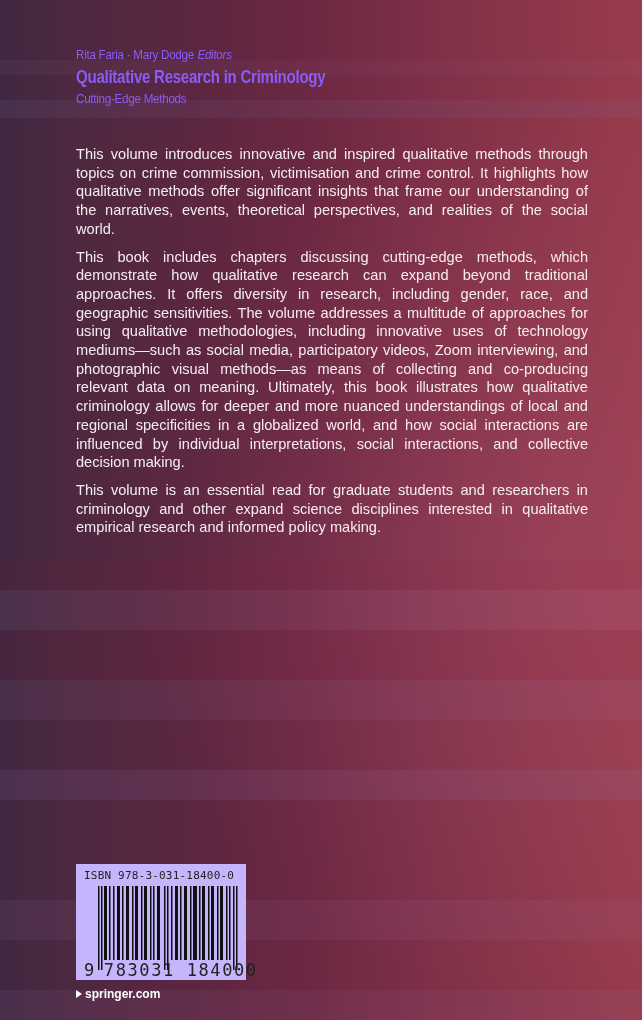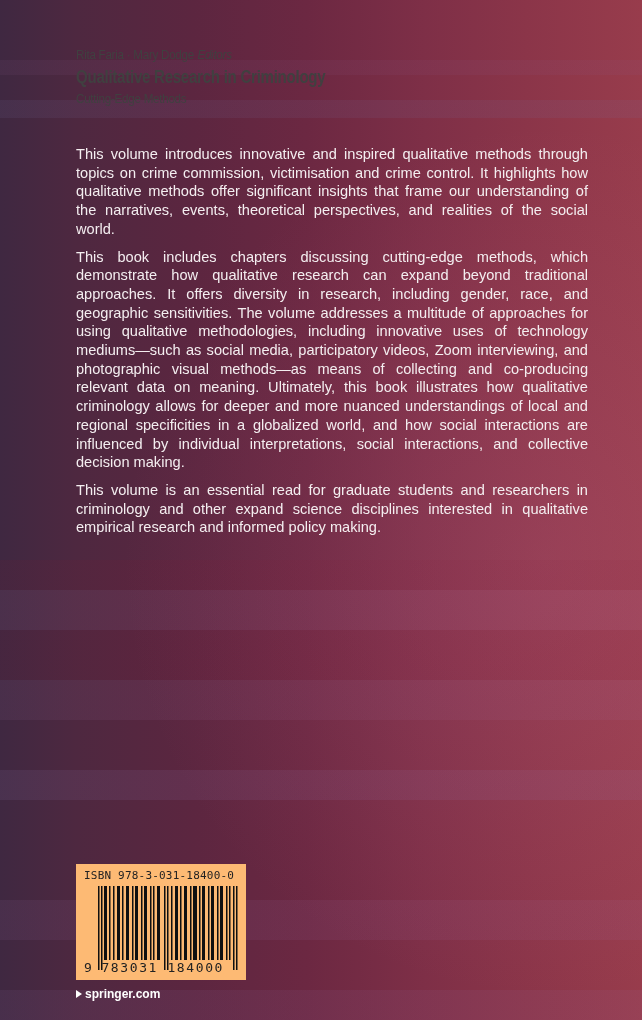--- a/index.html
+++ b/index.html
@@ -38,21 +38,21 @@
     .sheen {
       position: absolute;
       inset: 0;
       background: radial-gradient(ellipse at 85% 55%, rgba(200,110,150,0.18) 0%, rgba(0,0,0,0) 55%);
       pointer-events: none;
     }
     .header {
       position: absolute;
       left: 76px;
       top: 45px;
-      color: #404040;
+      color: #8b5cf6;
       font-family: "Liberation Sans", sans-serif;
     }
     .authors {
       font-size: 13.5px;
       line-height: 20px;
       letter-spacing: -0.3px;
       transform: scaleX(0.86);
       transform-origin: left center;
       white-space: nowrap;
     }
@@ -90,21 +90,21 @@
     }
     .body-text p {
       margin: 0 0 9px 0;
     }
     .barcode-box {
       position: absolute;
       left: 76px;
       top: 864px;
       width: 170px;
       height: 116px;
-      background: #fdba74;
+      background: #c4b5fd;
       box-sizing: border-box;
       padding: 5px 6px 0 8px;
     }
     .isbn-text {
       font-family: "DejaVu Sans Mono", monospace;
       font-size: 11px;
       color: #222;
       letter-spacing: 0.2px;
       white-space: nowrap;
       line-height: 14px;
@@ -114,21 +114,21 @@
       left: 22px;
       top: 22px;
       width: 140px;
       height: 84px;
     }
     .barcode-digits {
       position: absolute;
       left: 8px;
       top: 96px;
       font-family: "DejaVu Sans Mono", monospace;
-      font-size: 13px;
+      font-size: 17px;
       color: #222;
       white-space: nowrap;
       letter-spacing: 1.6px;
     }
     .barcode-digits .first {
       margin-right: 8px;
     }
     .springer {
       position: absolute;
       left: 76px;

